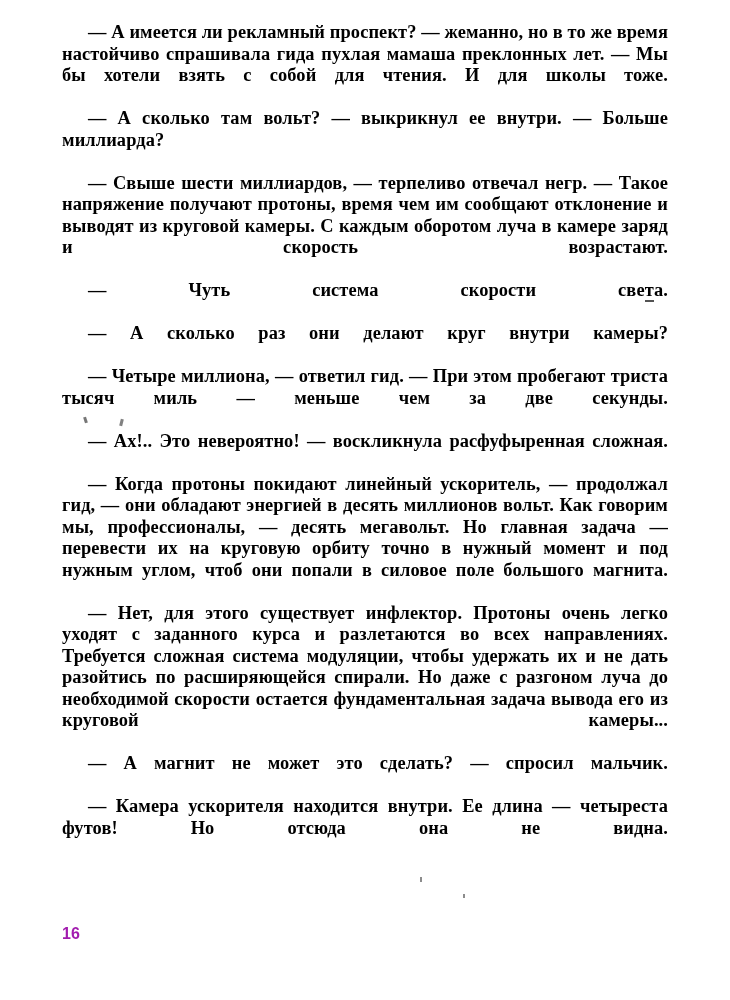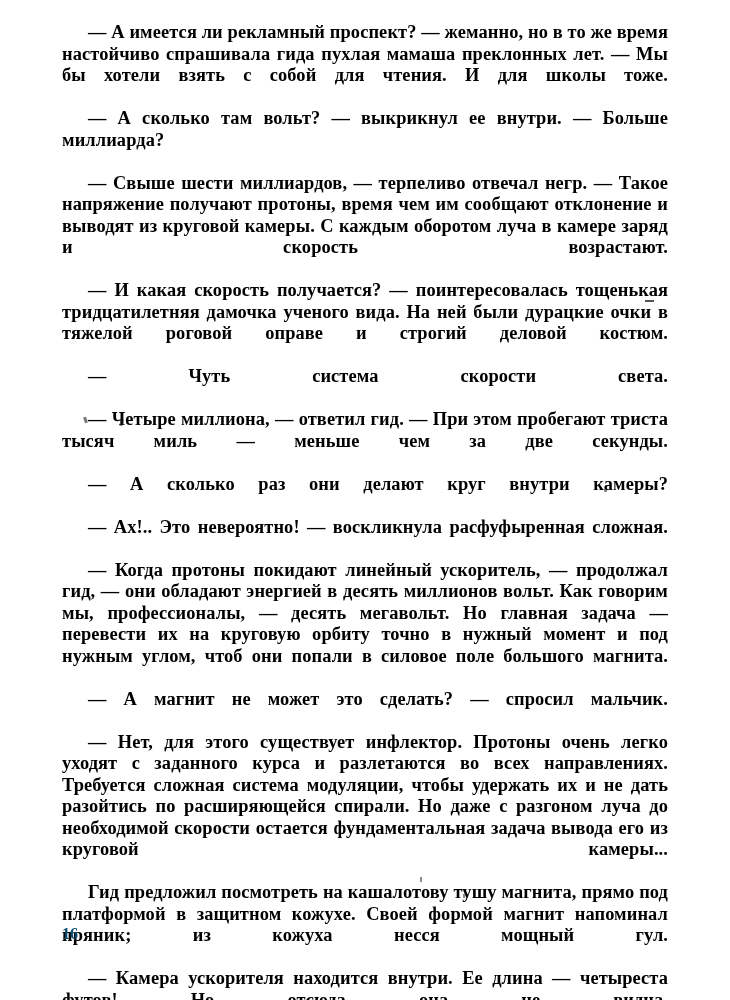--- a/index.html
+++ b/index.html
@@ -52,24 +52,24 @@
     content: "";
     display: inline-block;
     width: 100%;
   }
 
   
   #page-number {
     position: absolute;
     left: 62px;
     top: 925px;
-    font-family: Liberation Serif, serif;
+    font-family: Liberation Sans, sans-serif;
     font-size: 16px;
     font-weight: 700;
-    color: #0c4a6e;
+    color: #a21caf;
   }
 
   
   .artifact {
     position: absolute;
     background: #1a1a1a;
     pointer-events: none;
   }
   #artifact-right-dash {
     left: 645px;
@@ -118,29 +118,27 @@
 </style>
 </head>
 <body>
 
 <div id="page">
 
   <div id="text-body">
     <p>— А имеется ли рекламный проспект? — жеманно, но в то же время настойчиво спрашивала гида пухлая мамаша преклонных лет. — Мы бы хотели взять с собой для чтения. И для школы тоже.</p>
     <p>— А сколько там вольт? — выкрикнул ее внутри. — Больше миллиарда?</p>
     <p>— Свыше шести миллиардов, — терпеливо отвечал негр. — Такое напряжение получают протоны, время чем им сообщают отклонение и выводят из круговой камеры. С каждым оборотом луча в камере заряд и скорость возрастают.</p>
-    <p>— И какая скорость получается? — поинтересовалась тощенькая тридцатилетняя дамочка ученого вида. На ней были дурацкие очки в тяжелой роговой оправе и строгий деловой костюм.</p>
     <p>— Чуть система скорости света.</p>
+    <p>— А сколько раз они делают круг внутри камеры?</p>
     <p>— Четыре миллиона, — ответил гид. — При этом пробегают триста тысяч миль — меньше чем за две секунды.</p>
-    <p>— А сколько раз они делают круг внутри камеры?</p>
     <p>— Ах!.. Это невероятно! — воскликнула расфуфыренная сложная.</p>
     <p>— Когда протоны покидают линейный ускоритель, — продолжал гид, — они обладают энергией в десять миллионов вольт. Как говорим мы, профессионалы, — десять мегавольт. Но главная задача — перевести их на круговую орбиту точно в нужный момент и под нужным углом, чтоб они попали в силовое поле большого магнита.</p>
+    <p>— Нет, для этого существует инфлектор. Протоны очень легко уходят с заданного курса и разлетаются во всех направлениях. Требуется сложная система модуляции, чтобы удержать их и не дать разойтись по расширяющейся спирали. Но даже с разгоном луча до необходимой скорости остается фундаментальная задача вывода его из круговой камеры...</p>
     <p>— А магнит не может это сделать? — спросил мальчик.</p>
-    <p>— Нет, для этого существует инфлектор. Протоны очень легко уходят с заданного курса и разлетаются во всех направлениях. Требуется сложная система модуляции, чтобы удержать их и не дать разойтись по расширяющейся спирали. Но даже с разгоном луча до необходимой скорости остается фундаментальная задача вывода его из круговой камеры...</p>
-    <p class="narrative">Гид предложил посмотреть на кашалотову тушу магнита, прямо под платформой в защитном кожухе. Своей формой магнит напоминал пряник; из кожуха несся мощный гул.</p>
     <p>— Камера ускорителя находится внутри. Ее длина — четыреста футов! Но отсюда она не видна.</p>
 
   </div>
 
   <div id="page-number">16</div>
 
   <span class="artifact" id="artifact-right-dash"></span>
   <span class="artifact" id="artifact-speck-kogda"></span>
   <span class="artifact" id="artifact-speck-gid"></span>
   <span class="artifact" id="artifact-speck-magnit"></span>

